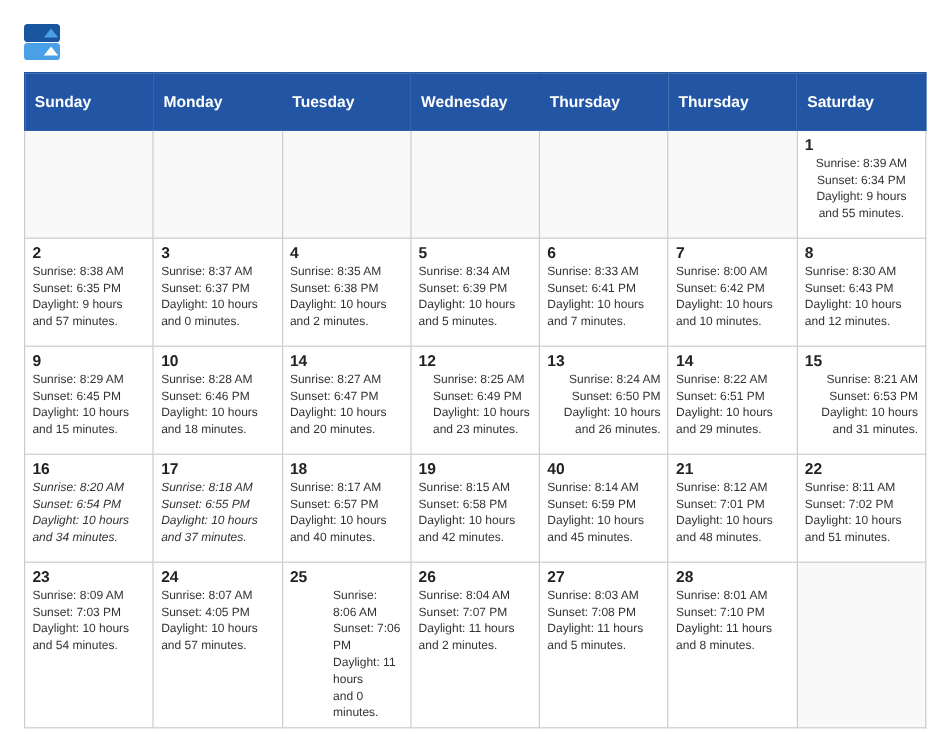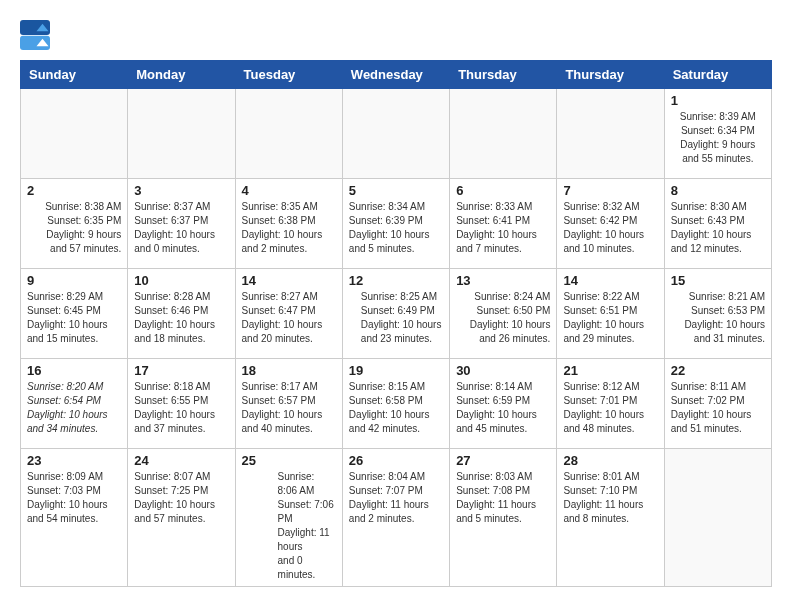--- a/index.html
+++ b/index.html
@@ -39,21 +39,21 @@
     }
     .calendar {
       width: 100%;
       border-collapse: collapse;
     }
     .calendar th {
       background: #2255a4;
       color: #fff;
       font-size: 13px;
       font-weight: bold;
-      padding: 6px 8px;
+      padding: 16px 8px;
       border: 1px solid #2255a4;
       text-align: left;
     }
     .calendar td {
       border: 1px solid #ccc;
       vertical-align: top;
       padding: 4px 6px;
       font-size: 10.5px;
       color: #333;
       width: calc(100% / 7);
@@ -125,21 +125,21 @@
           <span class="day-num">1</span>
           <div class="day-info" style="white-space: pre-line; text-align: center;">Sunrise: 8:39 AM
 Sunset: 6:34 PM
 Daylight: 9 hours
 and 55 minutes.</div>
         </td>
       </tr>
       <tr class="week-row">
         <td>
           <span class="day-num">2</span>
-          <div class="day-info" style="white-space: pre-line; text-align: right;">Sunrise: 8:38 AM
+          <div class="day-info" style="white-space: pre-line;">Sunrise: 8:38 AM
 Sunset: 6:35 PM
 Daylight: 9 hours
 and 57 minutes.</div>
         </td>
         <td>
           <span class="day-num">3</span>
           <div class="day-info" style="white-space: pre-line;">Sunrise: 8:37 AM
 Sunset: 6:37 PM
 Daylight: 10 hours
 and 0 minutes.</div>
@@ -160,21 +160,21 @@
         </td>
         <td>
           <span class="day-num">6</span>
           <div class="day-info" style="white-space: pre-line;">Sunrise: 8:33 AM
 Sunset: 6:41 PM
 Daylight: 10 hours
 and 7 minutes.</div>
         </td>
         <td>
           <span class="day-num">7</span>
-          <div class="day-info" style="white-space: pre-line;">Sunrise: 8:32 AM
+          <div class="day-info" style="white-space: pre-line;">Sunrise: 8:00 AM
 Sunset: 6:42 PM
 Daylight: 10 hours
 and 10 minutes.</div>
         </td>
         <td>
           <span class="day-num">8</span>
           <div class="day-info" style="white-space: pre-line;">Sunrise: 8:30 AM
 Sunset: 6:43 PM
 Daylight: 10 hours
 and 12 minutes.</div>
@@ -234,41 +234,41 @@
       <tr class="week-row">
         <td>
           <span class="day-num">16</span>
           <div class="day-info" style="white-space: pre-line; font-style: italic;">Sunrise: 8:20 AM
 Sunset: 6:54 PM
 Daylight: 10 hours
 and 34 minutes.</div>
         </td>
         <td>
           <span class="day-num">17</span>
-          <div class="day-info" style="white-space: pre-line;">Sunrise: 8:18 AM
+          <div class="day-info" style="white-space: pre-line; font-style: italic;">Sunrise: 8:18 AM
 Sunset: 6:55 PM
 Daylight: 10 hours
 and 37 minutes.</div>
         </td>
         <td>
           <span class="day-num">18</span>
           <div class="day-info" style="white-space: pre-line;">Sunrise: 8:17 AM
 Sunset: 6:57 PM
 Daylight: 10 hours
 and 40 minutes.</div>
         </td>
         <td>
           <span class="day-num">19</span>
           <div class="day-info" style="white-space: pre-line;">Sunrise: 8:15 AM
 Sunset: 6:58 PM
 Daylight: 10 hours
 and 42 minutes.</div>
         </td>
         <td>
-          <span class="day-num">30</span>
+          <span class="day-num">40</span>
           <div class="day-info" style="white-space: pre-line;">Sunrise: 8:14 AM
 Sunset: 6:59 PM
 Daylight: 10 hours
 and 45 minutes.</div>
         </td>
         <td>
           <span class="day-num">21</span>
           <div class="day-info" style="white-space: pre-line;">Sunrise: 8:12 AM
 Sunset: 7:01 PM
 Daylight: 10 hours
@@ -286,21 +286,21 @@
         <td>
           <span class="day-num">23</span>
           <div class="day-info" style="white-space: pre-line;">Sunrise: 8:09 AM
 Sunset: 7:03 PM
 Daylight: 10 hours
 and 54 minutes.</div>
         </td>
         <td>
           <span class="day-num">24</span>
           <div class="day-info" style="white-space: pre-line;">Sunrise: 8:07 AM
-Sunset: 7:25 PM
+Sunset: 4:05 PM
 Daylight: 10 hours
 and 57 minutes.</div>
         </td>
         <td>
           <span class="day-num">25</span>
           <div class="day-info" style="white-space: pre-line; margin-left: 36px;">Sunrise: 8:06 AM
 Sunset: 7:06 PM
 Daylight: 11 hours
 and 0 minutes.</div>
         </td>

